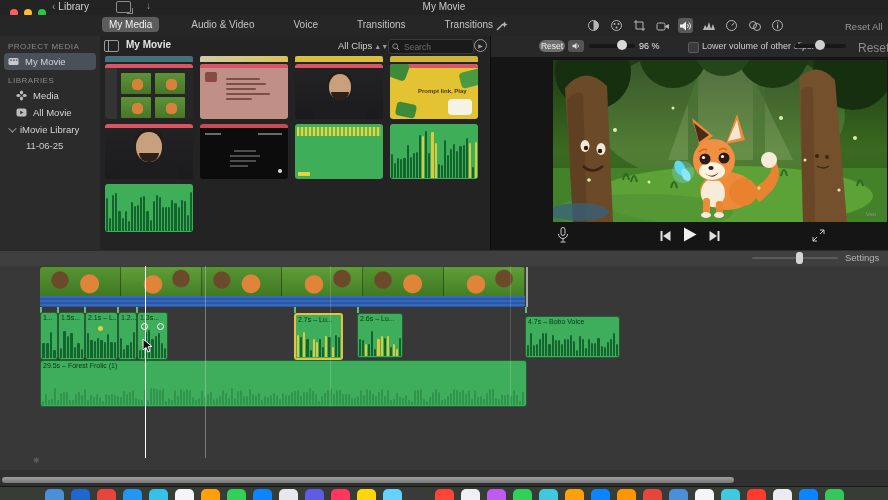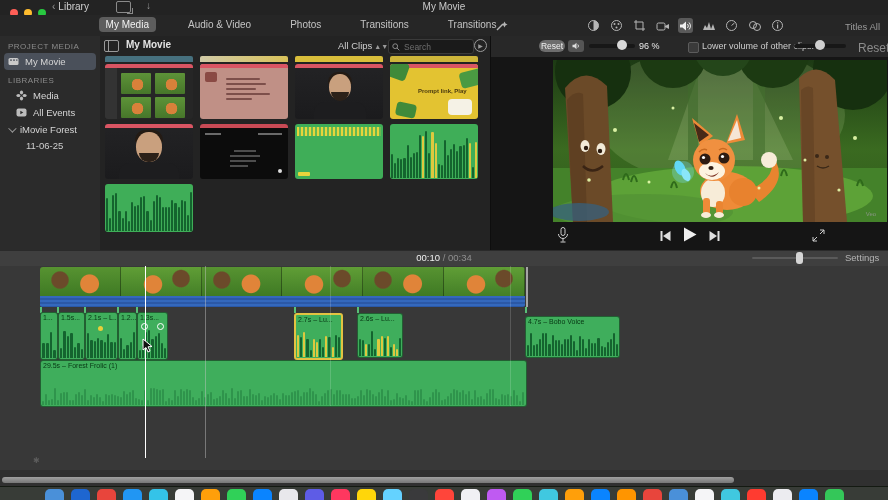--- a/index.html
+++ b/index.html
@@ -151,21 +151,21 @@
     </div>
     <div class="abs" id="share-icon"></div>
     <div class="abs" id="download-icon">↓</div>
     <div class="abs" id="window-title">My Movie</div>
   </div>
 
   <div class="abs" id="tabsrow"></div>
   <div class="abs" id="tabs">
     <span class="tab active">My Media</span>
     <span class="tab">Audio &amp; Video</span>
-    <span class="tab">Photos</span>
+    <span class="tab">Voice</span>
     <span class="tab">Transitions</span>
     <span class="tab">Transitions</span>
   </div>
 
   <div class="abs" id="wand-icon">
     <svg width="14" height="14" viewBox="0 0 14 14">
         <path d="M3 11 L9 5" stroke="#b5b5b5" stroke-width="1.5"></path>
         <path d="M9.5 4.5 l1-2 l1 2 l2 1 l-2 1 l-1 2 l-1-2 l-2-1 z" fill="#b5b5b5"></path>
       </svg>
   </div>
@@ -219,21 +219,21 @@
         </svg>
       </span>
     <span class="aicon">
         <svg width="13" height="13" viewBox="0 0 13 13">
           <circle cx="6.5" cy="6.5" r="5" stroke="#b5b5b5" fill="none"></circle>
           <rect x="6" y="5.5" width="1.2" height="4" fill="#b5b5b5"></rect>
           <rect x="6" y="3.2" width="1.2" height="1.2" fill="#b5b5b5"></rect>
         </svg>
       </span>
   </div>
-  <div class="abs" id="reset-all">Titles All</div>
+  <div class="abs" id="reset-all">Reset All</div>
 
   <div class="abs" id="volrow"></div>
   <div class="abs" id="auto-btn">Reset</div>
   <div class="abs" id="vol-speaker-btn">
     <svg width="9" height="8" viewBox="0 0 9 8">
         <path d="M0.5 2.8 h1.8 L4.5 0.8 v6.4 L2.3 5.2 H0.5 z" fill="#ddd"></path>
         <path d="M5.8 2.5 a2.2 2.2 0 0 1 0 3" stroke="#ddd" fill="none"></path>
       </svg>
   </div>
   <div class="abs slider-track" id="vol-slider"></div>
@@ -266,25 +266,25 @@
             <ellipse cx="8.6" cy="5.5" rx="2" ry="1.6"></ellipse>
           </g>
         </svg>
       <span>Media</span>
     </div>
     <div class="side-item" style="padding-left:16px;">
       <svg class="sicon" viewBox="0 0 11 9">
           <rect x="0.5" y="0.5" width="10" height="8" rx="2" fill="#bcbcbc"></rect>
           <path d="M4.3 2.8 L7.3 4.5 L4.3 6.2 z" fill="#2b2b2b"></path>
         </svg>
-      <span>All Events</span>
+      <span>All Movie</span>
     </div>
     <div class="side-item" style="padding-left:8px;">
       <span class="chevdown"></span>
-      <span>iMovie Forest</span>
+      <span>iMovie Library</span>
     </div>
     <div class="side-sub">11-06-25</div>
   </div>
 
   <div class="abs" id="media"></div>
   <div class="abs" id="media-toggle-icon"></div>
   <div class="abs" id="media-title">My Movie</div>
   <div class="abs" id="all-clips">
     <span>All Clips</span><span class="ud">▲▼</span>
   </div>
@@ -519,23 +519,20 @@
         </svg></span>
   </div>
   <div class="abs" id="fullscreen-icon">
     <svg width="13" height="13" viewBox="0 0 13 13">
         <path d="M8 5 L12 1 M12 1 h-4 M12 1 v4" stroke="#cfcfcf" fill="none"></path>
         <path d="M5 8 L1 12 M1 12 h4 M1 12 v-4" stroke="#cfcfcf" fill="none"></path>
       </svg>
   </div>
 
   <div class="abs" id="tlbar"></div>
-  <div class="abs" id="timedisp">
-    <span>00:10</span><span class="total"> / </span><span class="total">00:34</span>
-  </div>
   <div class="abs" id="zoom-slider"></div>
   <div class="abs" id="zoom-knob"></div>
   <div class="abs" id="settings-label">Settings</div>
 
   <div class="abs" id="timeline">
     <div id="filmstrip" class="abs">
         <div class="film-frame"></div>
         <div class="film-frame alt"></div>
         <div class="film-frame"></div>
         <div class="film-frame alt"></div>

